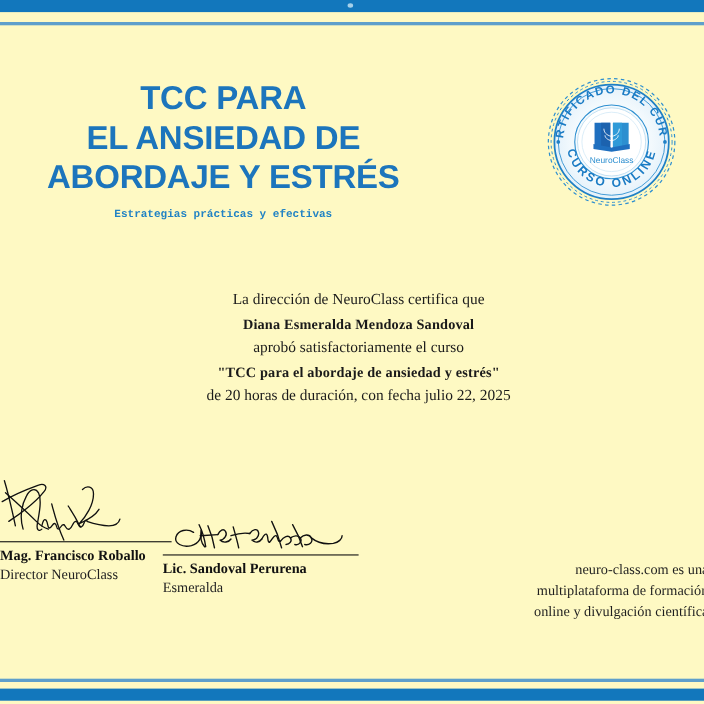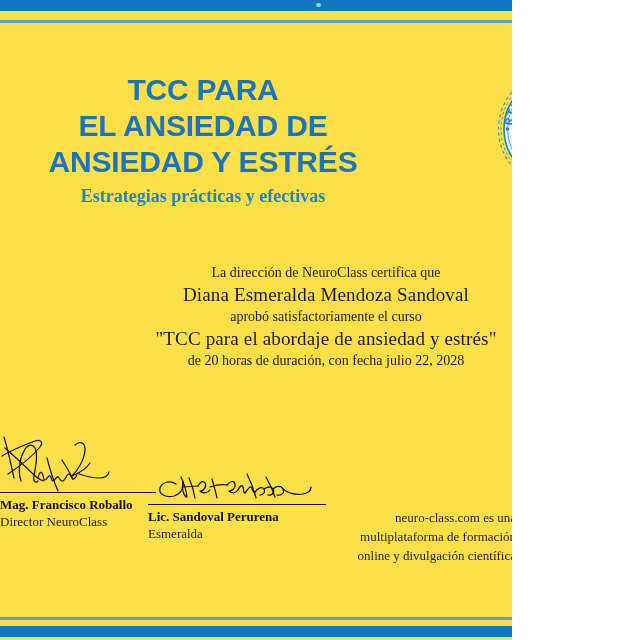--- a/index.html
+++ b/index.html
@@ -10,23 +10,23 @@
   body {
     width: 640px;
     height: 640px;
     overflow: hidden;
     font-family: "Liberation Serif", "DejaVu Serif", serif;
     position: relative;
   }
 
   #certificate {
     position: relative;
-    width: 512px;
+    width: 640px;
     height: 640px;
-    background: #fde047;
+    background: #fef9c3;
     overflow: hidden;
   }
 
   
   .bar-top-thick {
     position: absolute;
     left: 0; top: 0;
     width: 640px; height: 11px;
     background: #1277BC;
   }
@@ -68,23 +68,23 @@
   .title-line {
     font-family: "Liberation Sans", "DejaVu Sans", sans-serif;
     font-weight: bold;
     font-size: 30px;
     line-height: 36px;
     letter-spacing: -0.2px;
     color: #1C75BC;
     white-space: nowrap;
   }
   .title-sub {
-    font-family: Liberation Serif, serif;
+    font-family: Liberation Mono, monospace;
     font-weight: bold;
-    font-size: 18px;
+    font-size: 10px;
     line-height: 20px;
     color: #2283C4;
     margin-top: 6px;
   }
 
   
   .seal {
     position: absolute;
     left: 495px;
     top: 68px;
@@ -101,22 +101,22 @@
     width: 352px;
     text-align: center;
     color: #1a1a1a;
   }
   .body-line {
     font-size: 14px;
     line-height: 22px;
     white-space: nowrap;
   }
   .body-line.bold {
-    font-weight: normal;
-    font-size: 19px;
+    font-weight: bold;
+    font-size: 13px;
     letter-spacing: .15px;
   }
 
   
   .sig {
     position: absolute;
   }
   .sig-left  { left: -22px;  top: 430px; width: 178px; }
   .sig-right { left: 148px;  top: 468px; width: 178px; }
 
@@ -169,21 +169,21 @@
 
   <div class="bar-top-thick"></div>
   <div class="bar-top-dot"></div>
   <div class="bar-top-thin"></div>
   <div class="bar-bottom-thin"></div>
   <div class="bar-bottom-thick"></div>
 
   <div class="title-block">
     <div class="title-line">TCC PARA</div>
     <div class="title-line">EL ANSIEDAD DE</div>
-    <div class="title-line">ANSIEDAD Y ESTRÉS</div>
+    <div class="title-line">ABORDAJE Y ESTRÉS</div>
     <div class="title-sub">Estrategias prácticas y efectivas</div>
   </div>
 
   <div class="seal">
     <svg width="122" height="122" viewBox="0 0 122 122" aria-hidden="true">
       <defs>
         <path id="arcTop" d="M 17,61 A 44,44 0 0 1 105,61" fill="none"></path>
         <path id="arcBottom" d="M 20,61 A 41,41 0 0 0 102,61" fill="none"></path>
         <radialGradient id="sealGlow" cx="50%" cy="50%" r="50%">
           <stop offset="0%" stop-color="#ffffff"></stop>
@@ -229,21 +229,21 @@
       </g>
       <text x="61" y="80" text-anchor="middle" font-family="Liberation Sans, sans-serif" font-size="7.6" fill="#2D8FD0">NeuroClass</text>
     </svg>
   </div>
 
   <div class="body-block">
     <div class="body-line">La dirección de NeuroClass certifica que</div>
     <div class="body-line bold">Diana Esmeralda Mendoza Sandoval</div>
     <div class="body-line">aprobó satisfactoriamente el curso</div>
     <div class="body-line bold">"TCC para el abordaje de ansiedad y estrés"</div>
-    <div class="body-line">de 20 horas de duración, con fecha julio 22, 2028</div>
+    <div class="body-line">de 20 horas de duración, con fecha julio 22, 2025</div>
   </div>
 
   <div class="sig sig-left">
     <div class="sig-mark">
       <svg width="178" height="62" viewBox="0 0 178 62" aria-hidden="true">
         <g fill="none" stroke="#111" stroke-width="1.2" stroke-linecap="round" stroke-linejoin="round">
           <path d="M 26,7 C 30,20 33,34 36,48"></path>
           <path d="M 24,26 C 34,20 46,15 57,11 C 62,9 66,12 62,17 C 55,26 42,36 30,44"></path>
           <path d="M 27,18 C 36,26 46,35 55,44 C 58,47 62,50 66,51"></path>
           <path d="M 43,51 C 40,42 41,30 46,21 C 49,15 54,13 57,18 C 60,24 58,35 56,46 C 55,51 57,54 60,51"></path>

